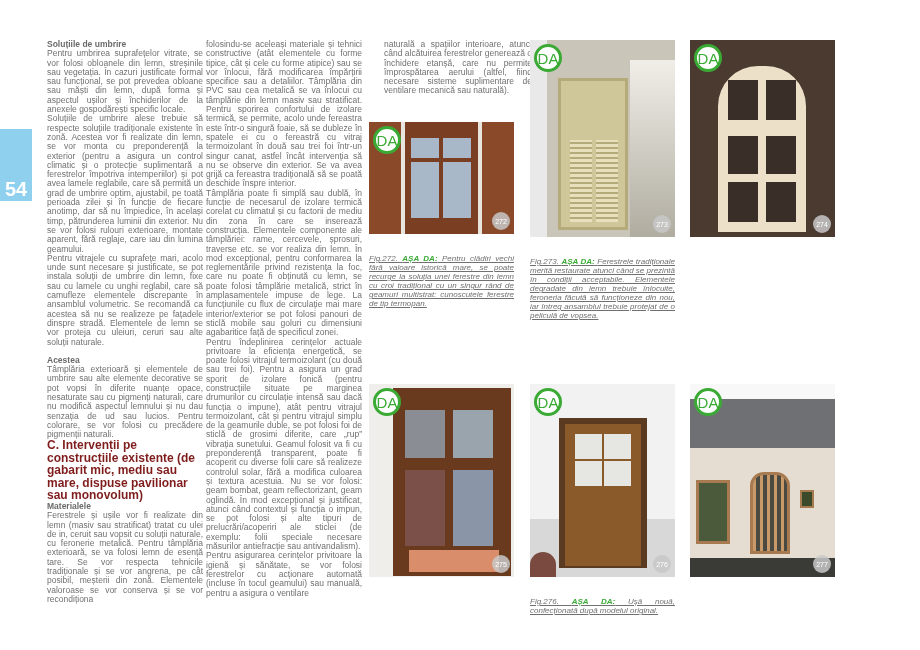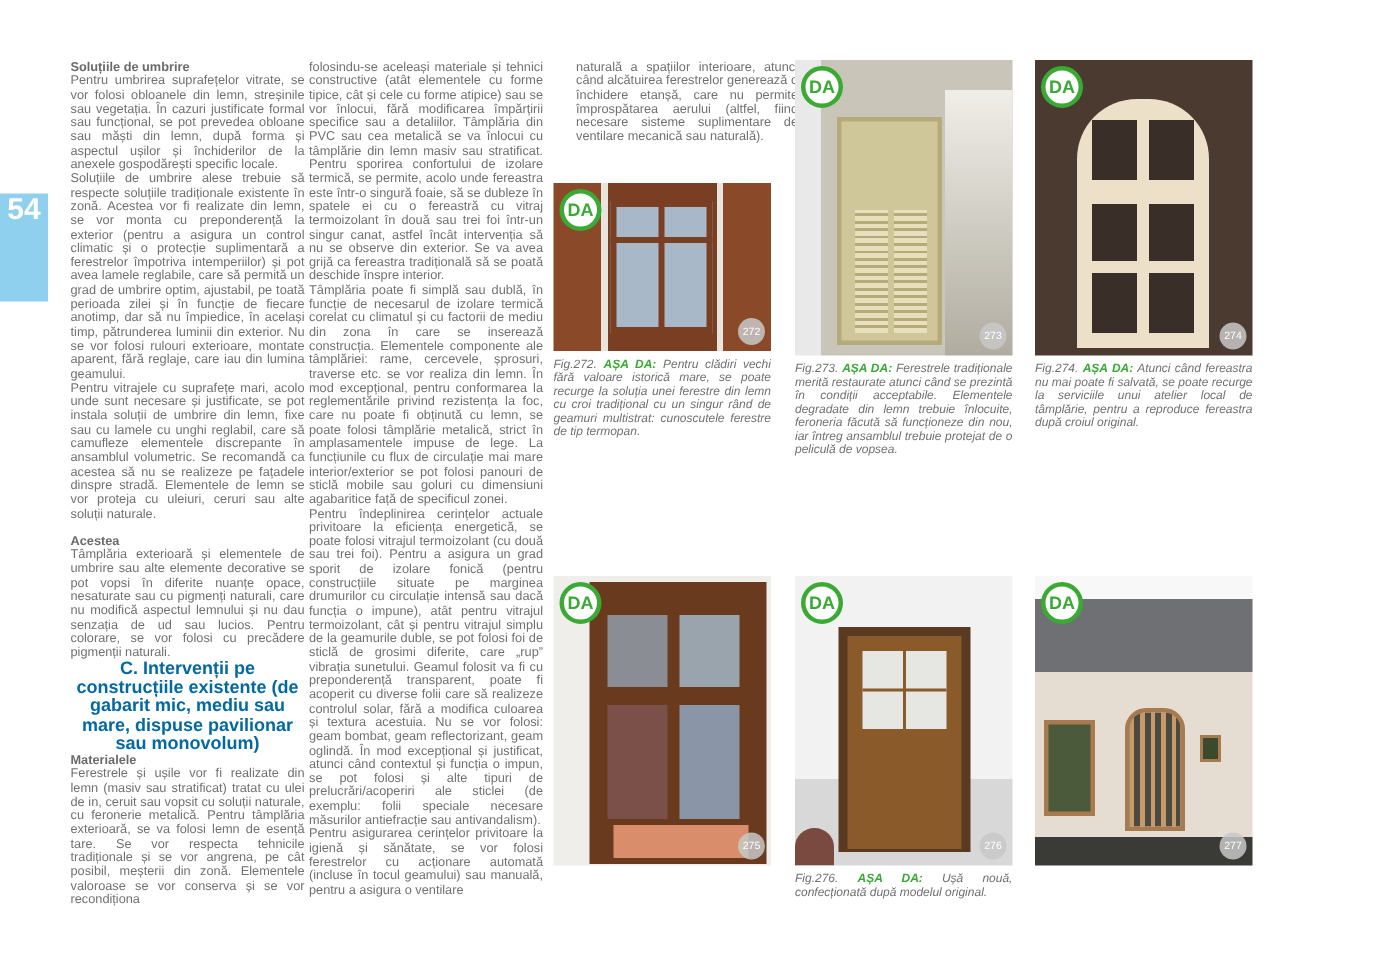--- a/index.html
+++ b/index.html
@@ -1,36 +1,36 @@
 <!DOCTYPE html>
 <html><head>
 <meta charset="utf-8">
 <style>
   * { box-sizing: border-box; margin: 0; padding: 0; }
   body { width: 920px; height: 650px; background: #ffffff; position: relative; overflow: hidden;
          font-family: "Liberation Sans", sans-serif; color: #6e6e6e; }
   .page-tab { position: absolute; left: 0; top: 129px; width: 32px; height: 72px; background: #8fd0ee;
-              display: flex; align-items: flex-start; justify-content: center; }
+              display: flex; align-items: flex-end; justify-content: center; }
   .page-tab span { color: #fff; font-weight: bold; font-size: 20px; font-family: "Liberation Sans", sans-serif; }
   .col { position: absolute; top: 40px; font-size: 8.5px; line-height: 9.3px; text-align: justify; color: #707070; }
   .col1 { left: 47px; width: 156px; }
   .col2 { left: 206px; width: 156px; }
   .col3 { left: 384px; width: 148px; }
   .col p { margin: 0; }
   .h { font-weight: bold; color: #6a6a6a; }
   .gap { height: 9px; }
-  .bighead { font-weight: bold; font-size: 12px; line-height: 12.5px; color: #0369a1; text-align: center; margin: 4px 0 8px 0; }
+  .bighead { font-weight: bold; font-size: 12px; line-height: 12.5px; color: #7f1d1d; text-align: left; margin: 4px 0 8px 0; }
   .fig { position: absolute; }
   .photo { position: relative; width: 100%; overflow: hidden; }
   .da { position: absolute; left: 4px; top: 4px; width: 28px; height: 28px; border-radius: 50%;
         background: #fff; border: 3px solid #3aaa35; display: flex; align-items: center; justify-content: center;
-        color: #3aaa35; font-weight: bold; font-size: 12px; }
+        color: #3aaa35; font-weight: normal; font-size: 15px; }
   .num { position: absolute; right: 4px; bottom: 4px; width: 18px; height: 18px; border-radius: 50%;
          background: rgba(200,200,200,0.85); color: #fff; font-size: 7px; display: flex; align-items: center; justify-content: center; }
-  .cap { font-style: italic; font-size: 8px; line-height: 9px; color: #707070; margin-top: 4px; text-align: justify; }
+  .cap { font-style: italic; font-size: 8px; line-height: 9px; color: #707070; margin-top: 20px; text-align: justify; text-decoration: underline; }
   .cap b { color: #3aaa35; font-style: normal; font-style: italic; }
 </style>
 </head>
 <body>
 
 <div class="page-tab">
   <span>54</span>
 </div>
 
 <div class="col col1">
@@ -85,21 +85,20 @@
     <div style="position:absolute; left:28px; top:26px; width:88px; height:166px; background:#ede0c8; border-radius:40px 40px 0 0;"></div>
     <div style="position:absolute; left:38px; top:40px; width:30px; height:40px; background:#3a2e28;"></div>
     <div style="position:absolute; left:76px; top:40px; width:30px; height:40px; background:#3a2e28;"></div>
     <div style="position:absolute; left:38px; top:96px; width:30px; height:38px; background:#3a2e28;"></div>
     <div style="position:absolute; left:76px; top:96px; width:30px; height:38px; background:#3a2e28;"></div>
     <div style="position:absolute; left:38px; top:142px; width:30px; height:40px; background:#3a2e28;"></div>
     <div style="position:absolute; left:76px; top:142px; width:30px; height:40px; background:#3a2e28;"></div>
     <div class="da">DA</div>
     <div class="num">274</div>
   </div>
-  <p class="cap"><span>Fig.274.</span> <b>AȘA DA:</b> <span>Atunci când fereastra nu mai poate fi salvată, se poate recurge la serviciile unui atelier local de tâmplărie, pentru a reproduce fereastra după croiul original.</span></p>
 </div>
 
 <div class="fig" style="left:369px; top:384px; width:145px;">
   <div class="photo" style="height:193px; background:#efeeeb;">
     <div style="position:absolute; left:24px; top:4px; width:118px; height:188px; background:#6a3a1e;"></div>
     <div style="position:absolute; left:36px; top:26px; width:40px; height:48px; background:#8a8e94;"></div>
     <div style="position:absolute; left:84px; top:26px; width:40px; height:48px; background:#9aa4ac;"></div>
     <div style="position:absolute; left:36px; top:86px; width:40px; height:76px; background:#7a5048;"></div>
     <div style="position:absolute; left:84px; top:86px; width:40px; height:76px; background:#8a96a8;"></div>
     <div style="position:absolute; left:40px; top:166px; width:90px; height:22px; background:#d98d6a;"></div>

